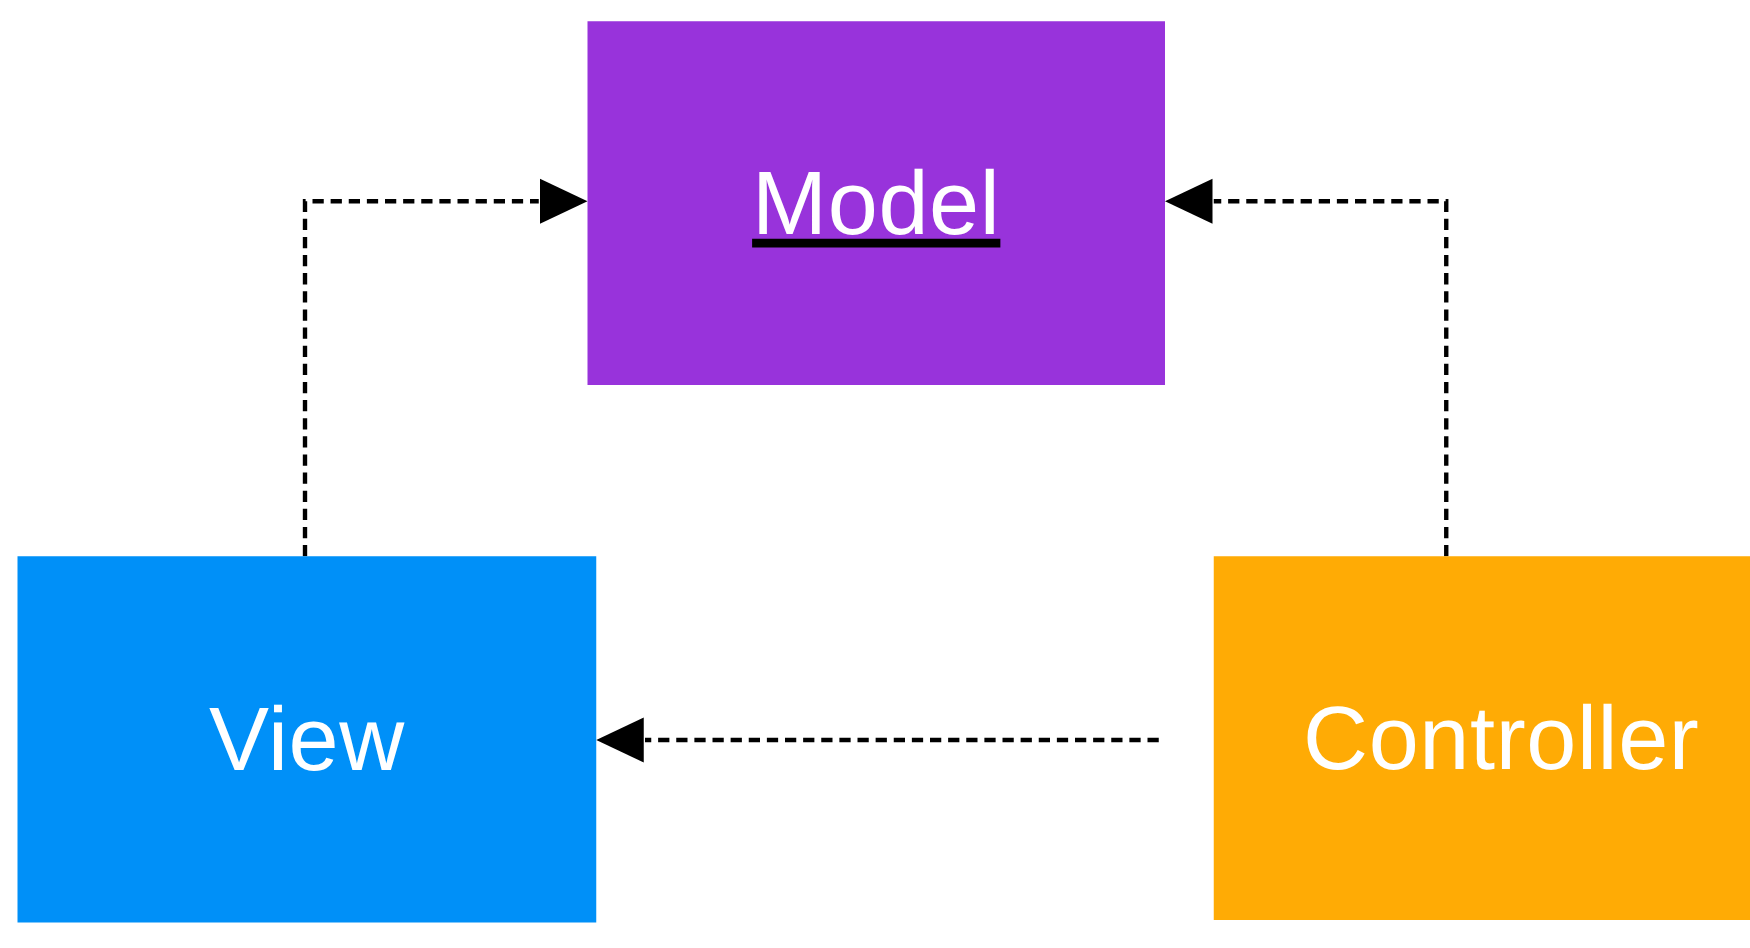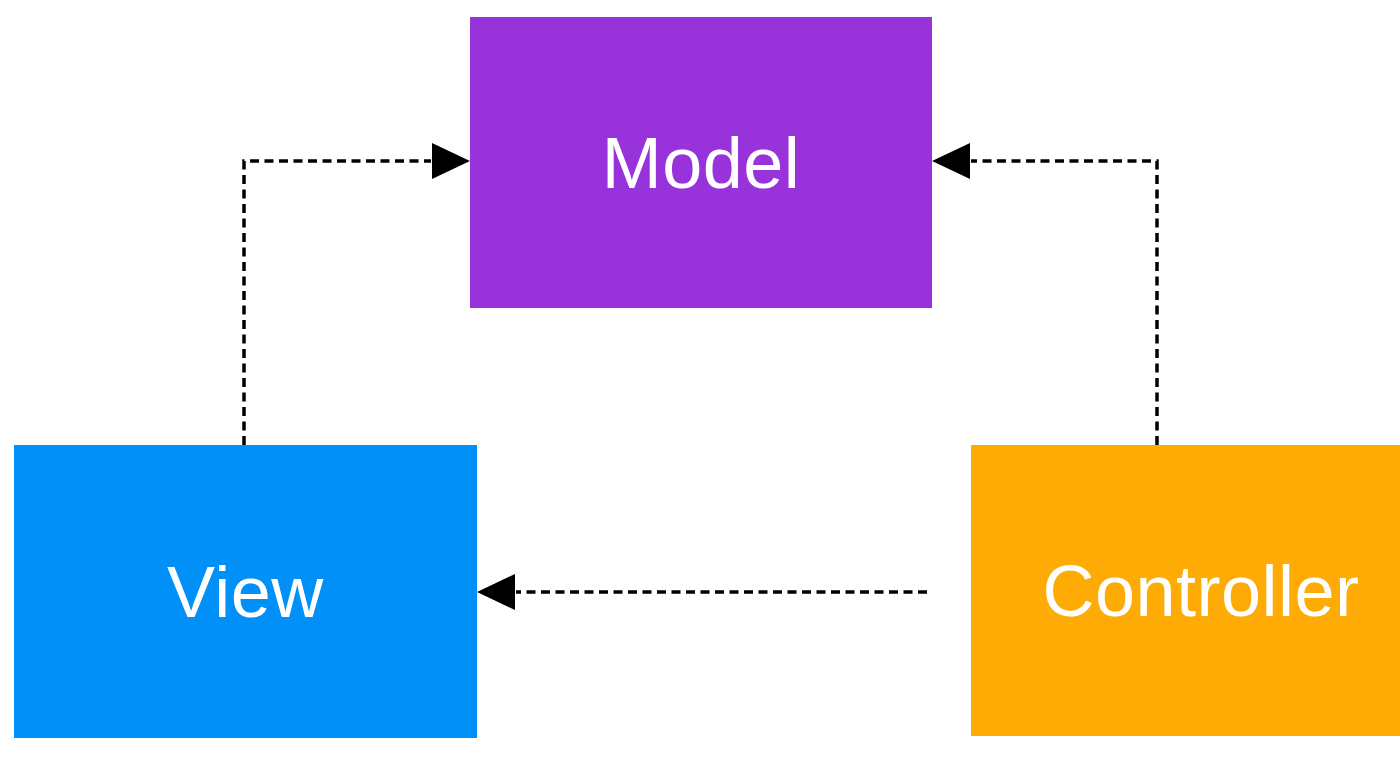--- a/index.html
+++ b/index.html
@@ -62,21 +62,21 @@
       <path d="M 1157 445 L 1157 161 L 971 161" stroke="#000000"></path>
       <polygon points="932,161 970,143 970,179" fill="#000000"></polygon>
     </g>
 
     <g>
       <path d="M 927 592 L 516 592" stroke="#000000"></path>
       <polygon points="477,592 515,574 515,610" fill="#000000"></polygon>
     </g>
   </svg>
 
-  <div class="node node-model" style="background-color: rgb(152, 51, 219);">
+  <div class="node node-model" style="background-color: rgb(152, 51, 219); text-decoration: underline;">
     <span class="node-label" style="color: rgb(255, 255, 255);">Model</span>
   </div>
 
   <div class="node node-view" style="background-color: rgb(0, 144, 248);">
     <span class="node-label" style="color: rgb(255, 255, 255);">View</span>
   </div>
 
   <div class="node node-controller" style="background-color: rgb(255, 171, 5);">
     <span class="node-label" style="color: rgb(255, 255, 255);">Controller</span>
   </div>

